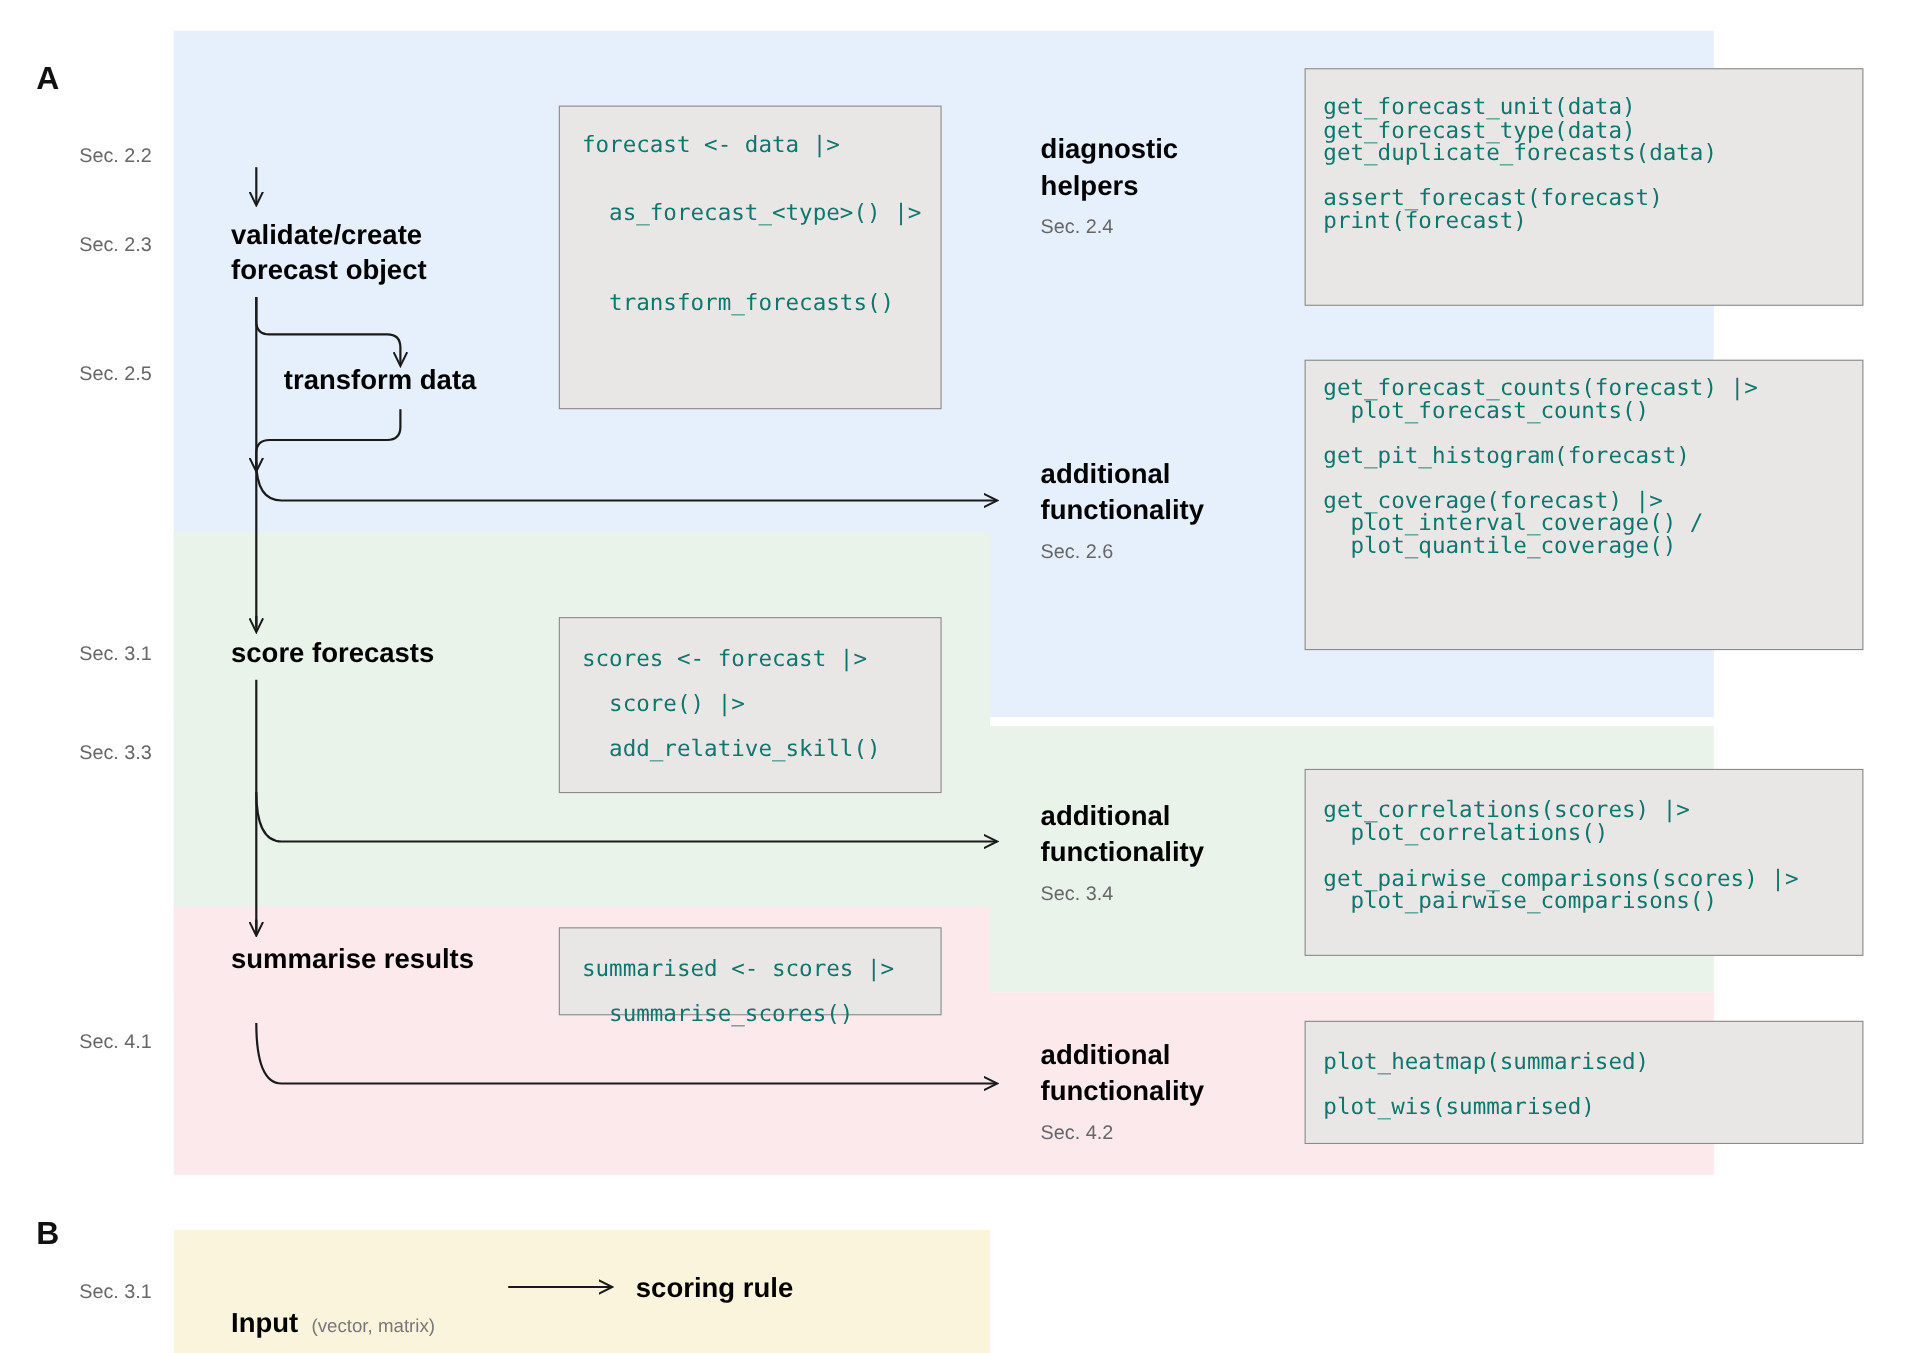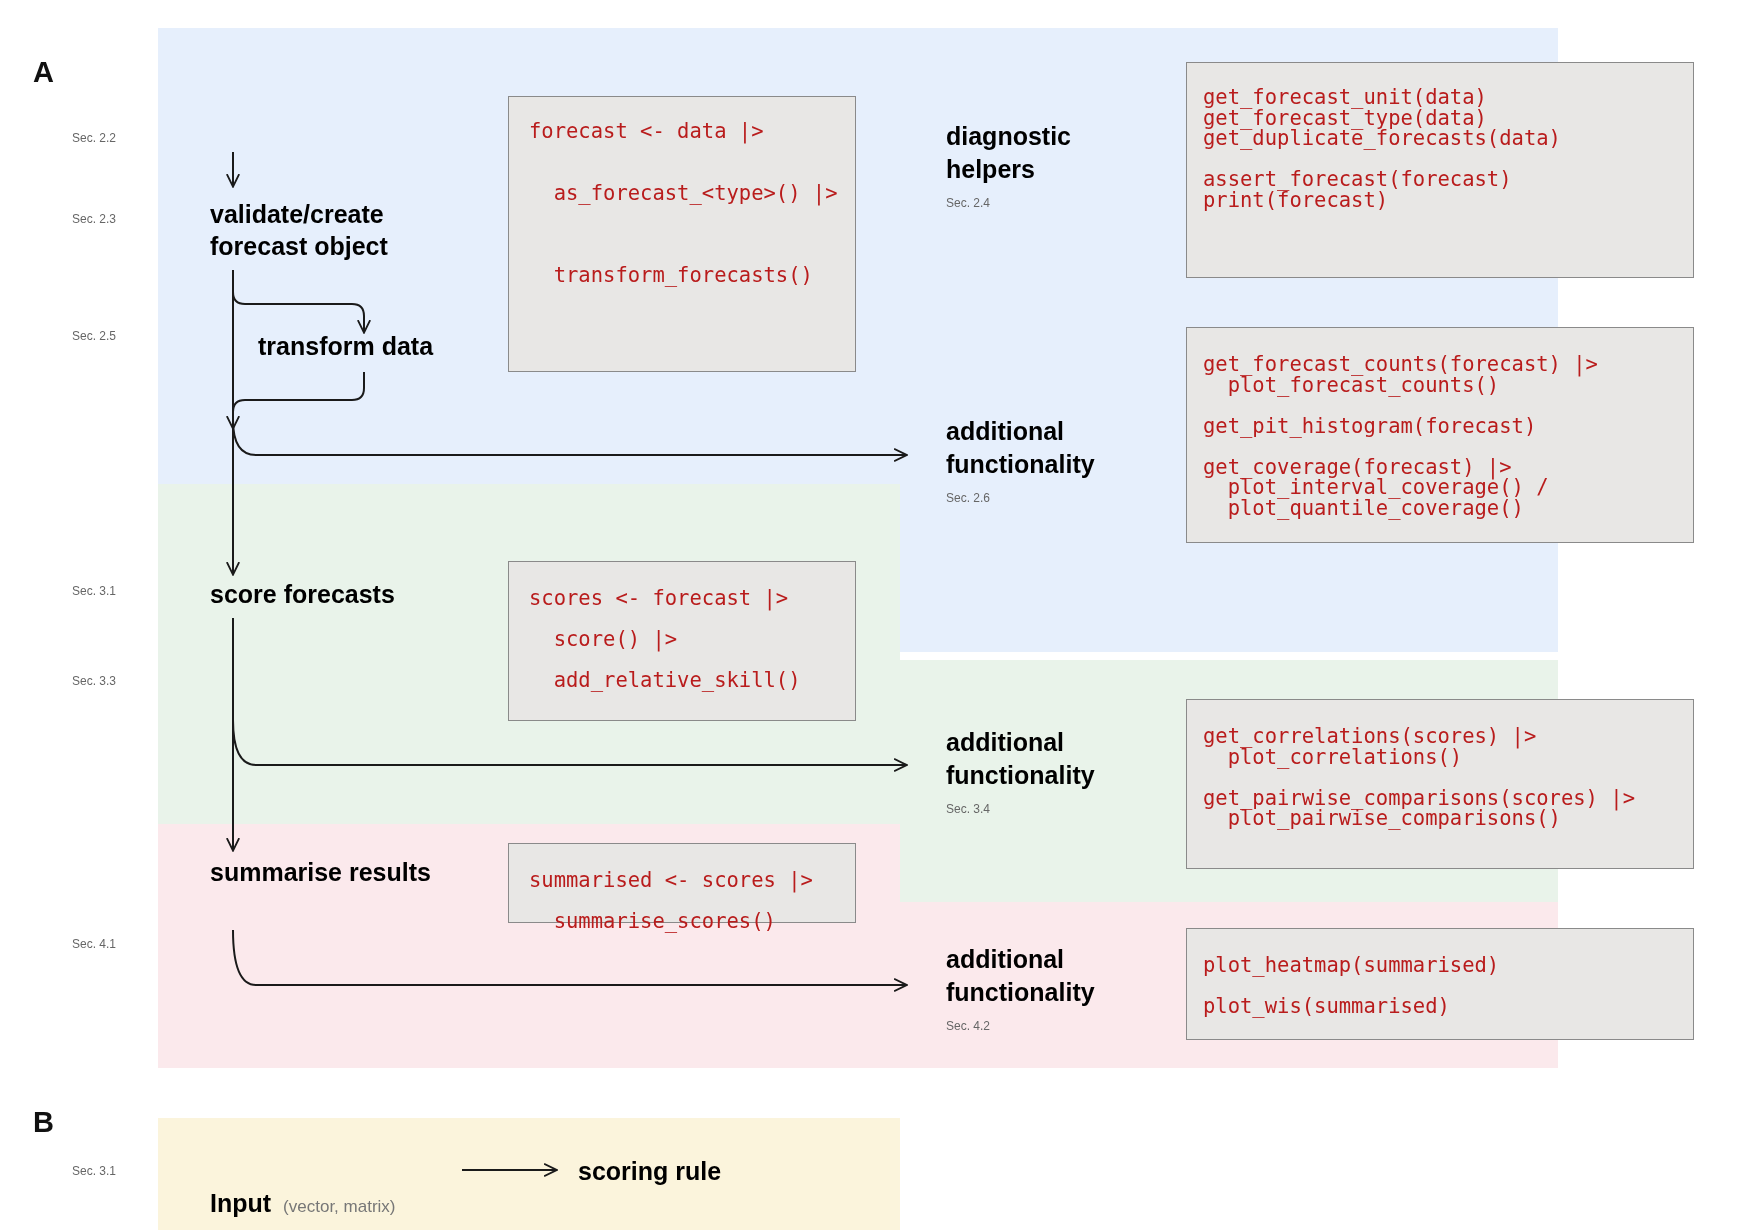--- a/index.html
+++ b/index.html
@@ -13,33 +13,33 @@
   .band-green{left:158px;top:484px;width:742px;height:418px;background:#e9f3ea;}
   .band-green2{left:900px;top:660px;width:658px;height:242px;background:#e9f3ea;}
   .band-pink{left:158px;top:824px;width:742px;height:244px;background:#fbe9ec;}
   .band-pink2{left:900px;top:902px;width:658px;height:166px;background:#fbe9ec;}
   .band-yellow{left:158px;top:1118px;width:742px;height:112px;background:#fbf4dc;}
 
   
   .panel-letter{position:absolute;font-weight:bold;font-size:29px;color:#111;}
 
   
-  .sec-marker{position:absolute;font-size:12px;color:#666;white-space:nowrap;}
+  .sec-marker{position:absolute;font-size:18px;color:#666;white-space:nowrap;}
 
   
   .step{position:absolute;font-weight:bold;font-size:25px;color:#000;line-height:1.28;white-space:pre-line;}
   .step .sub{font-weight:normal;font-size:17px;color:#777;}
 
   
   .rlabel{position:absolute;font-weight:bold;font-size:25px;color:#000;line-height:1.3;white-space:pre-line;}
 
   
   .codebox{position:absolute;background:#e8e7e5;border:1px solid #8a8a8a;
            font-family:"DejaVu Sans Mono","Liberation Mono",monospace;
-           font-size:20.5px;color:#b91c1c;line-height:1.0;
+           font-size:20.5px;color:#0f766e;line-height:1.0;
            white-space:pre;box-sizing:border-box;}
 
   
   .arrows{position:absolute;left:0;top:0;width:1742px;height:1230px;pointer-events:none;}
 </style>
 </head>
 <body>
 
 <div class="canvas">
 
@@ -96,21 +96,21 @@
 
   transform_forecasts()</div>
 
   <div class="codebox" style="left:1186px;top:62px;width:508px;height:216px;padding:24px 0 0 16px;">get_forecast_unit(data)
 get_forecast_type(data)
 get_duplicate_forecasts(data)
 
 assert_forecast(forecast)
 print(forecast)</div>
 
-  <div class="codebox" style="left:1186px;top:327px;width:508px;height:216px;padding:26px 0 0 16px;">get_forecast_counts(forecast) |&gt;
+  <div class="codebox" style="left:1186px;top:327px;width:508px;height:264px;padding:14px 0 0 16px;">get_forecast_counts(forecast) |&gt;
   plot_forecast_counts()
 
 get_pit_histogram(forecast)
 
 get_coverage(forecast) |&gt;
   plot_interval_coverage() /
   plot_quantile_coverage()</div>
 
   <div class="codebox" style="left:508px;top:561px;width:348px;height:160px;padding:26px 0 0 20px;">scores &lt;- forecast |&gt;
 

